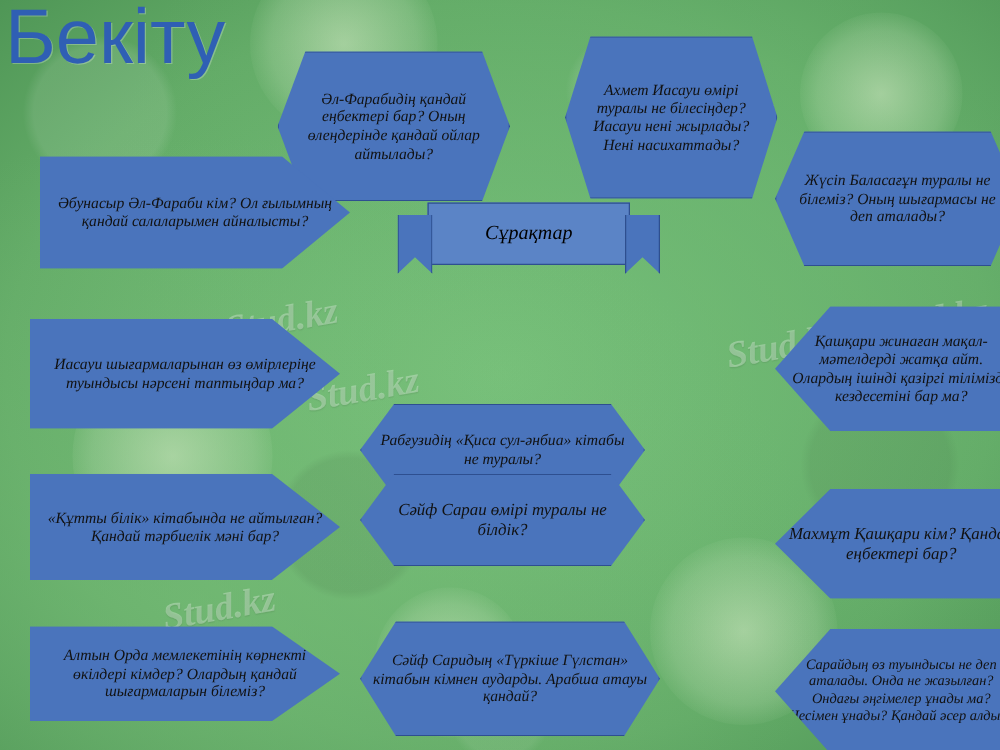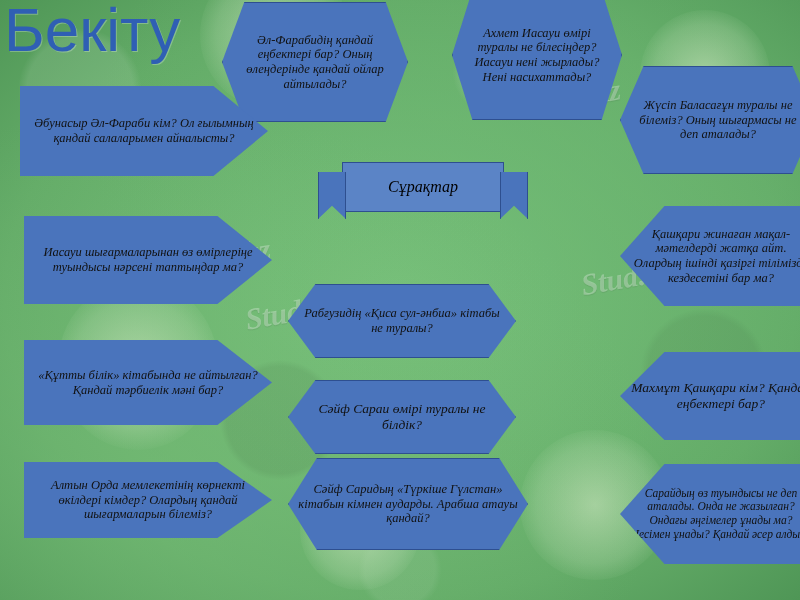--- a/index.html
+++ b/index.html
@@ -68,20 +68,21 @@
     background: #4a74bc;
     border: 1px solid #2e4f8f;
     color: #111111;
     display: flex;
     align-items: center;
     justify-content: center;
     text-align: center;
     font-style: italic;
     line-height: 1.18;
     padding: 6px 10px;
+    margin-top: 39px;
   }
   .hex {
     clip-path: polygon(12% 0%, 88% 0%, 100% 50%, 88% 100%, 12% 100%, 0% 50%);
     border: none;
     background: #4a74bc;
   }
   .hex-inner {
     position: absolute;
     inset: 0;
     clip-path: polygon(12% 0%, 88% 0%, 100% 50%, 88% 100%, 12% 100%, 0% 50%);
@@ -148,21 +149,21 @@
   <div class="shape hex" style="left:452px; top:-10px; width:170px; height:130px; font-size:12.5px;">
     <span class="txt">Ахмет Иасауи өмірі туралы не білесіңдер? Иасауи нені жырлады? Нені насихаттады?</span>
     <span class="hex-inner"></span>
   </div>
 
   <div class="shape hex" style="left:620px; top:66px; width:196px; height:108px; font-size:12.5px;">
     <span class="txt">Жүсіп Баласағұн туралы не білеміз? Оның шығармасы не деп аталады?</span>
     <span class="hex-inner"></span>
   </div>
 
-  <div class="shape arrow-right" style="left:20px; top:86px; width:248px; height:90px; font-size:12.5px;">
+  <div class="shape arrow-right" style="left:32px; top:86px; width:248px; height:90px; font-size:12.5px;">
     <span class="txt">Әбунасыр Әл-Фараби  кім? Ол ғылымның қандай салаларымен айналысты?</span>
   </div>
 
   <div class="shape arrow-right" style="left:24px; top:216px; width:248px; height:88px; font-size:12.5px;">
     <span class="txt">Иасауи шығармаларынан өз өмірлеріңе туындысы нәрсені таптыңдар ма?</span>
   </div>
 
   <div class="shape arrow-right" style="left:24px; top:340px; width:248px; height:85px; font-size:12.5px;">
     <span class="txt">«Құтты білік» кітабында не айтылған? Қандай тәрбиелік мәні бар?</span>
   </div>
@@ -187,21 +188,21 @@
     <span>Сұрақтар</span>
   </div>
   <div class="ribbon-tail tail-l" style="left:318px; top:172px; width:26px; height:46px;"></div>
   <div class="ribbon-tail tail-r" style="left:500px; top:172px; width:26px; height:46px;"></div>
 
   <div class="shape hex" style="left:288px; top:284px; width:228px; height:74px; font-size:12.5px;text-align:center;">
     <span class="txt">Рабғузидің «Қиса сул-әнбиа» кітабы не туралы?</span>
     <span class="hex-inner"></span>
   </div>
 
-  <div class="shape hex" style="left:288px; top:380px; width:228px; height:74px; font-size:13.5px;">
+  <div class="shape hex" style="left:288px; top:340px; width:228px; height:74px; font-size:13.5px;">
     <span class="txt">Сәйф Сараи өмірі туралы не білдік?</span>
     <span class="hex-inner"></span>
   </div>
 
   <div class="shape hex" style="left:288px; top:458px; width:240px; height:92px; font-size:12.5px;">
     <span class="txt">Сәйф Саридың «Түркіше Гүлстан» кітабын кімнен аударды. Арабша атауы қандай?</span>
     <span class="hex-inner"></span>
   </div>
 
 </div>

